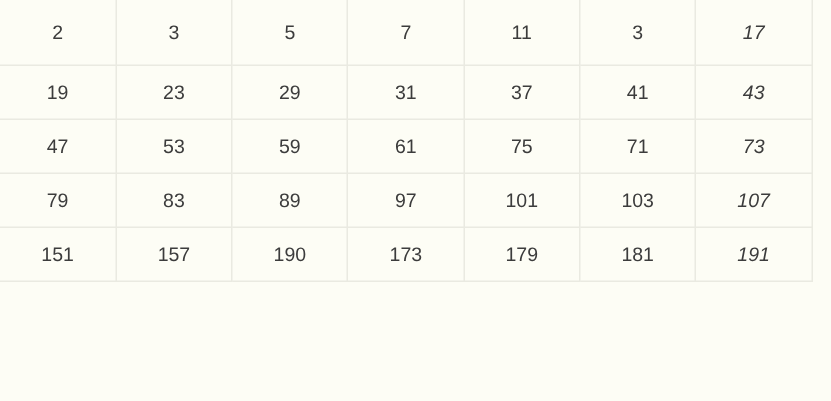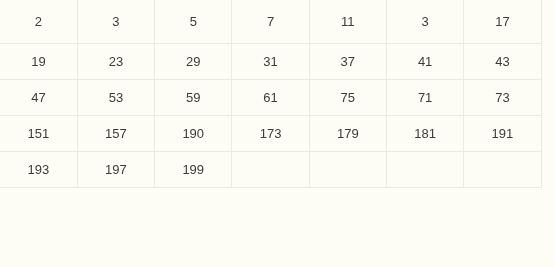--- a/index.html
+++ b/index.html
@@ -38,20 +38,21 @@
     line-height: 1;
     color: #3c3c3c;
     background: #fdfdf5;
     border-right: 1px solid #eaeae1;
     border-bottom: 1px solid #eaeae1;
     white-space: nowrap;
     overflow: hidden;
   }
   table.grid tr td:last-child {
     border-right: 1px solid #eaeae1;
+    font-style: italic;
   }
   table.grid tr:first-child td {
     height: 43px;
   }
   .cell-empty {
     color: transparent;
   }
 </style>
 </head>
 <body>
@@ -89,32 +90,32 @@
       <tr>
         <td>47</td>
         <td>53</td>
         <td>59</td>
         <td>61</td>
         <td>75</td>
         <td>71</td>
         <td>73</td>
       </tr>
       <tr>
+        <td>79</td>
+        <td>83</td>
+        <td>89</td>
+        <td>97</td>
+        <td>101</td>
+        <td>103</td>
+        <td>107</td>
+      </tr>
+      <tr>
         <td>151</td>
         <td>157</td>
         <td>190</td>
         <td>173</td>
         <td>179</td>
         <td>181</td>
         <td>191</td>
       </tr>
-      <tr>
-        <td>193</td>
-        <td>197</td>
-        <td>199</td>
-        <td class="cell-empty"></td>
-        <td class="cell-empty"></td>
-        <td class="cell-empty"></td>
-        <td class="cell-empty"></td>
-      </tr>
     </tbody>
   </table>
 </div>
 
 </body></html>

